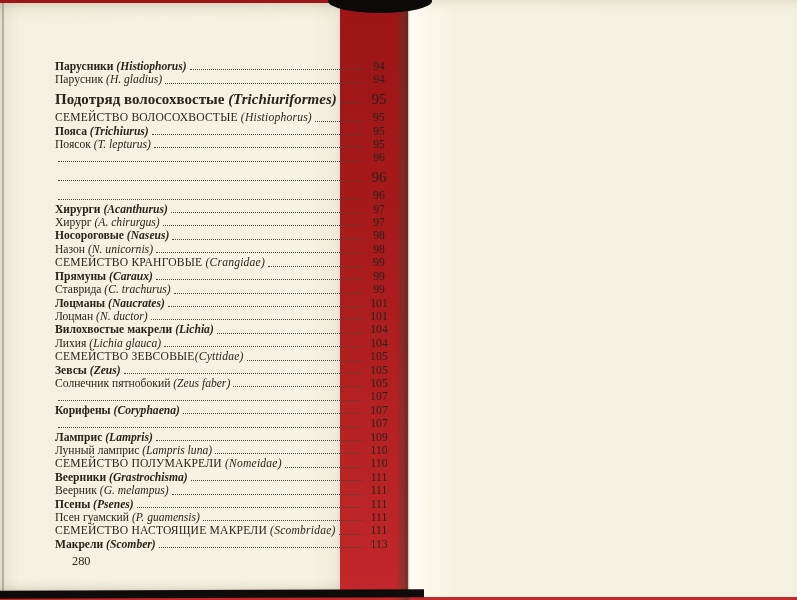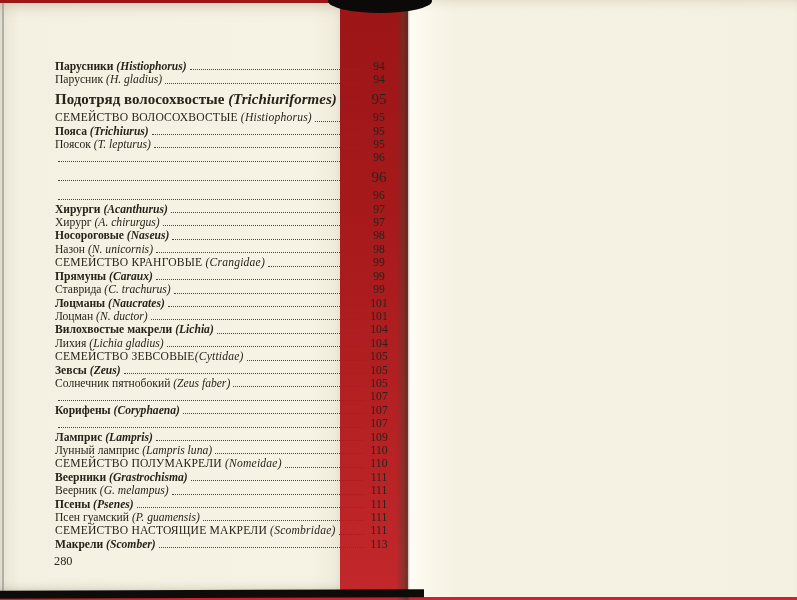--- a/index.html
+++ b/index.html
@@ -43,21 +43,21 @@
   .row i{font-style:italic;}
   .row .leader{
     flex:1;min-width:6px;align-self:flex-end;margin:0 3px 3px 3px;height:0;
     border-bottom:1.5px dotted #4a443a;
   }
   .row .pg{flex:none;min-width:24px;text-align:center;font-weight:normal;}
   .row.genus .name{font-weight:bold;}
   .row.suborder{font-weight:bold;font-size:15px;margin:6px 0 5px 0;}
   .row.family{letter-spacing:.2px;}
   .pagenum{position:absolute;font-size:12.3px;color:#2c261e;}
-  .pagenum-left{left:54px;top:551px;}
+  .pagenum-left{left:72px;top:551px;}
 </style>
 </head>
 <body>
 
 <div class="paper paper-left">
   <div class="toc toc-left">
       <div class="row genus">
         <span class="name">Парусники <i>(Histiophorus)</i></span>
         <span class="leader"></span>
         <span class="pg">94</span>
@@ -143,21 +143,21 @@
         <span class="name">Лоцман <i>(N. ductor)</i></span>
         <span class="leader"></span>
         <span class="pg">101</span>
       </div>
       <div class="row genus">
         <span class="name">Вилохвостые макрели <i>(Lichia)</i></span>
         <span class="leader"></span>
         <span class="pg">104</span>
       </div>
       <div class="row species">
-        <span class="name">Лихия <i>(Lichia gladius)</i></span>
+        <span class="name">Лихия <i>(Lichia glauca)</i></span>
         <span class="leader"></span>
         <span class="pg">104</span>
       </div>
       <div class="row family">
         <span class="name">СЕМЕЙСТВО ЗЕВСОВЫЕ<i>(Cyttidae)</i></span>
         <span class="leader"></span>
         <span class="pg">105</span>
       </div>
       <div class="row genus">
         <span class="name">Зевсы <i>(Zeus)</i></span>

